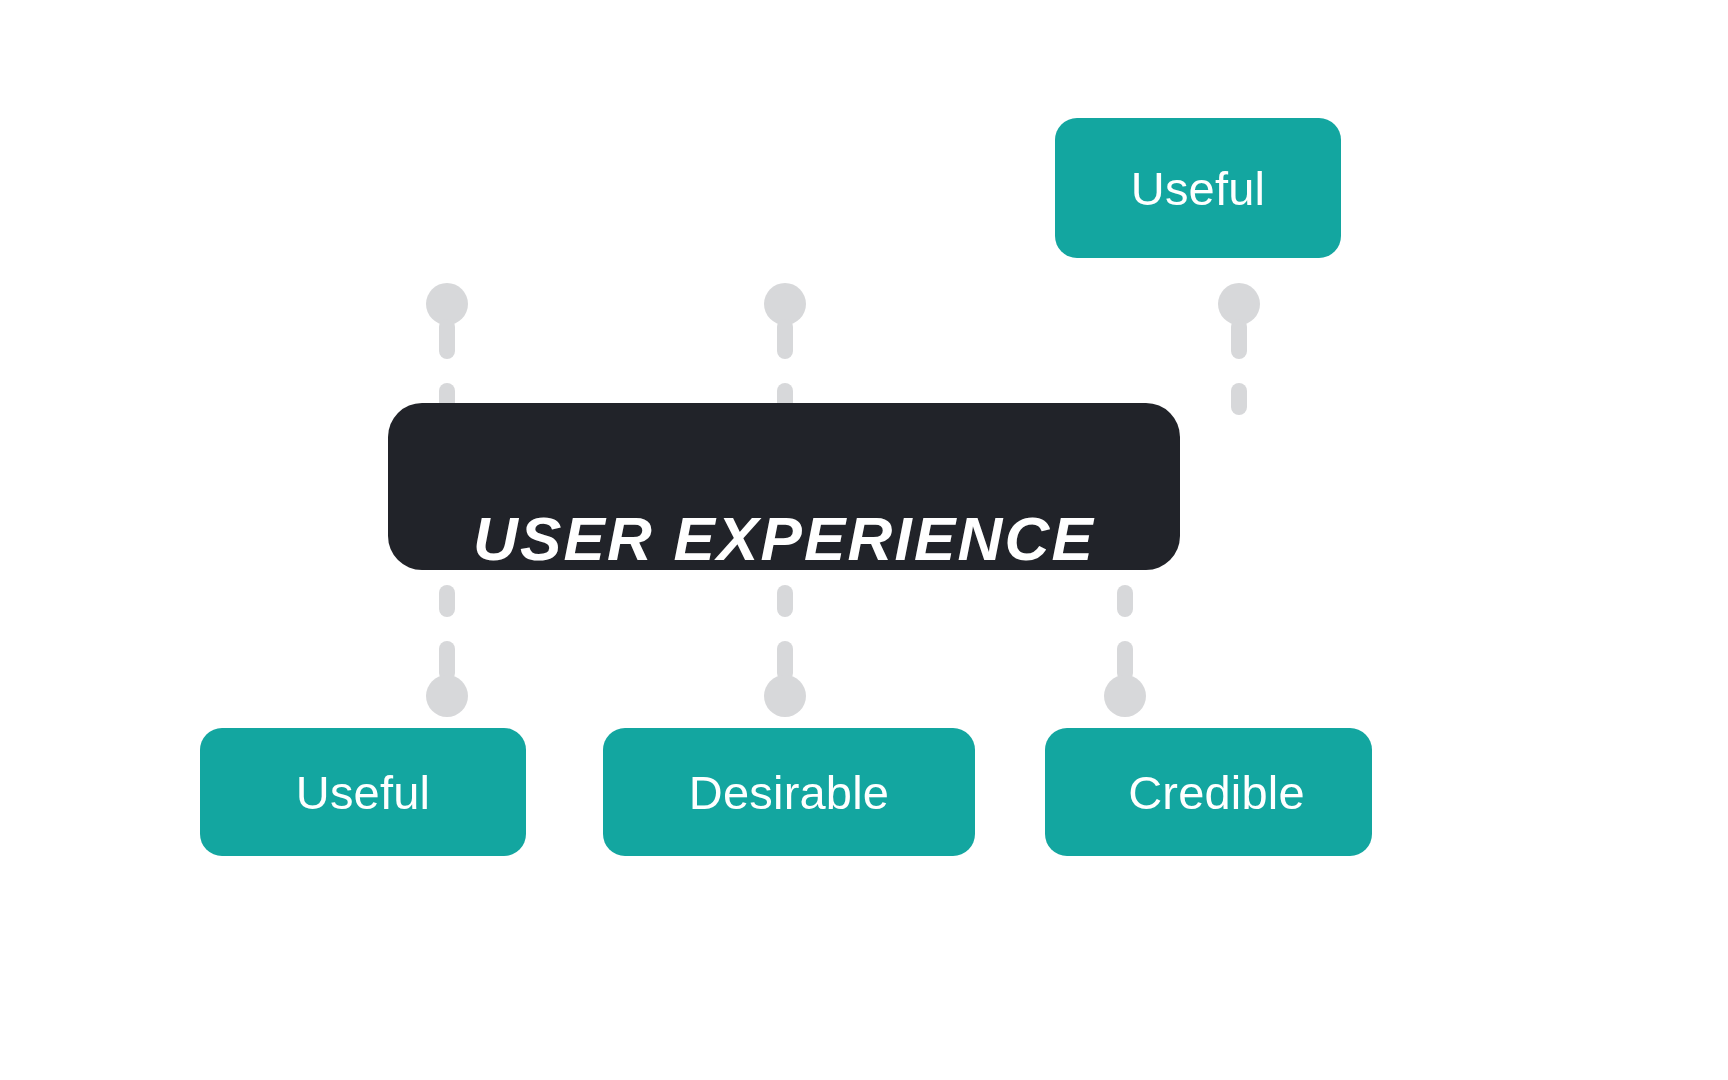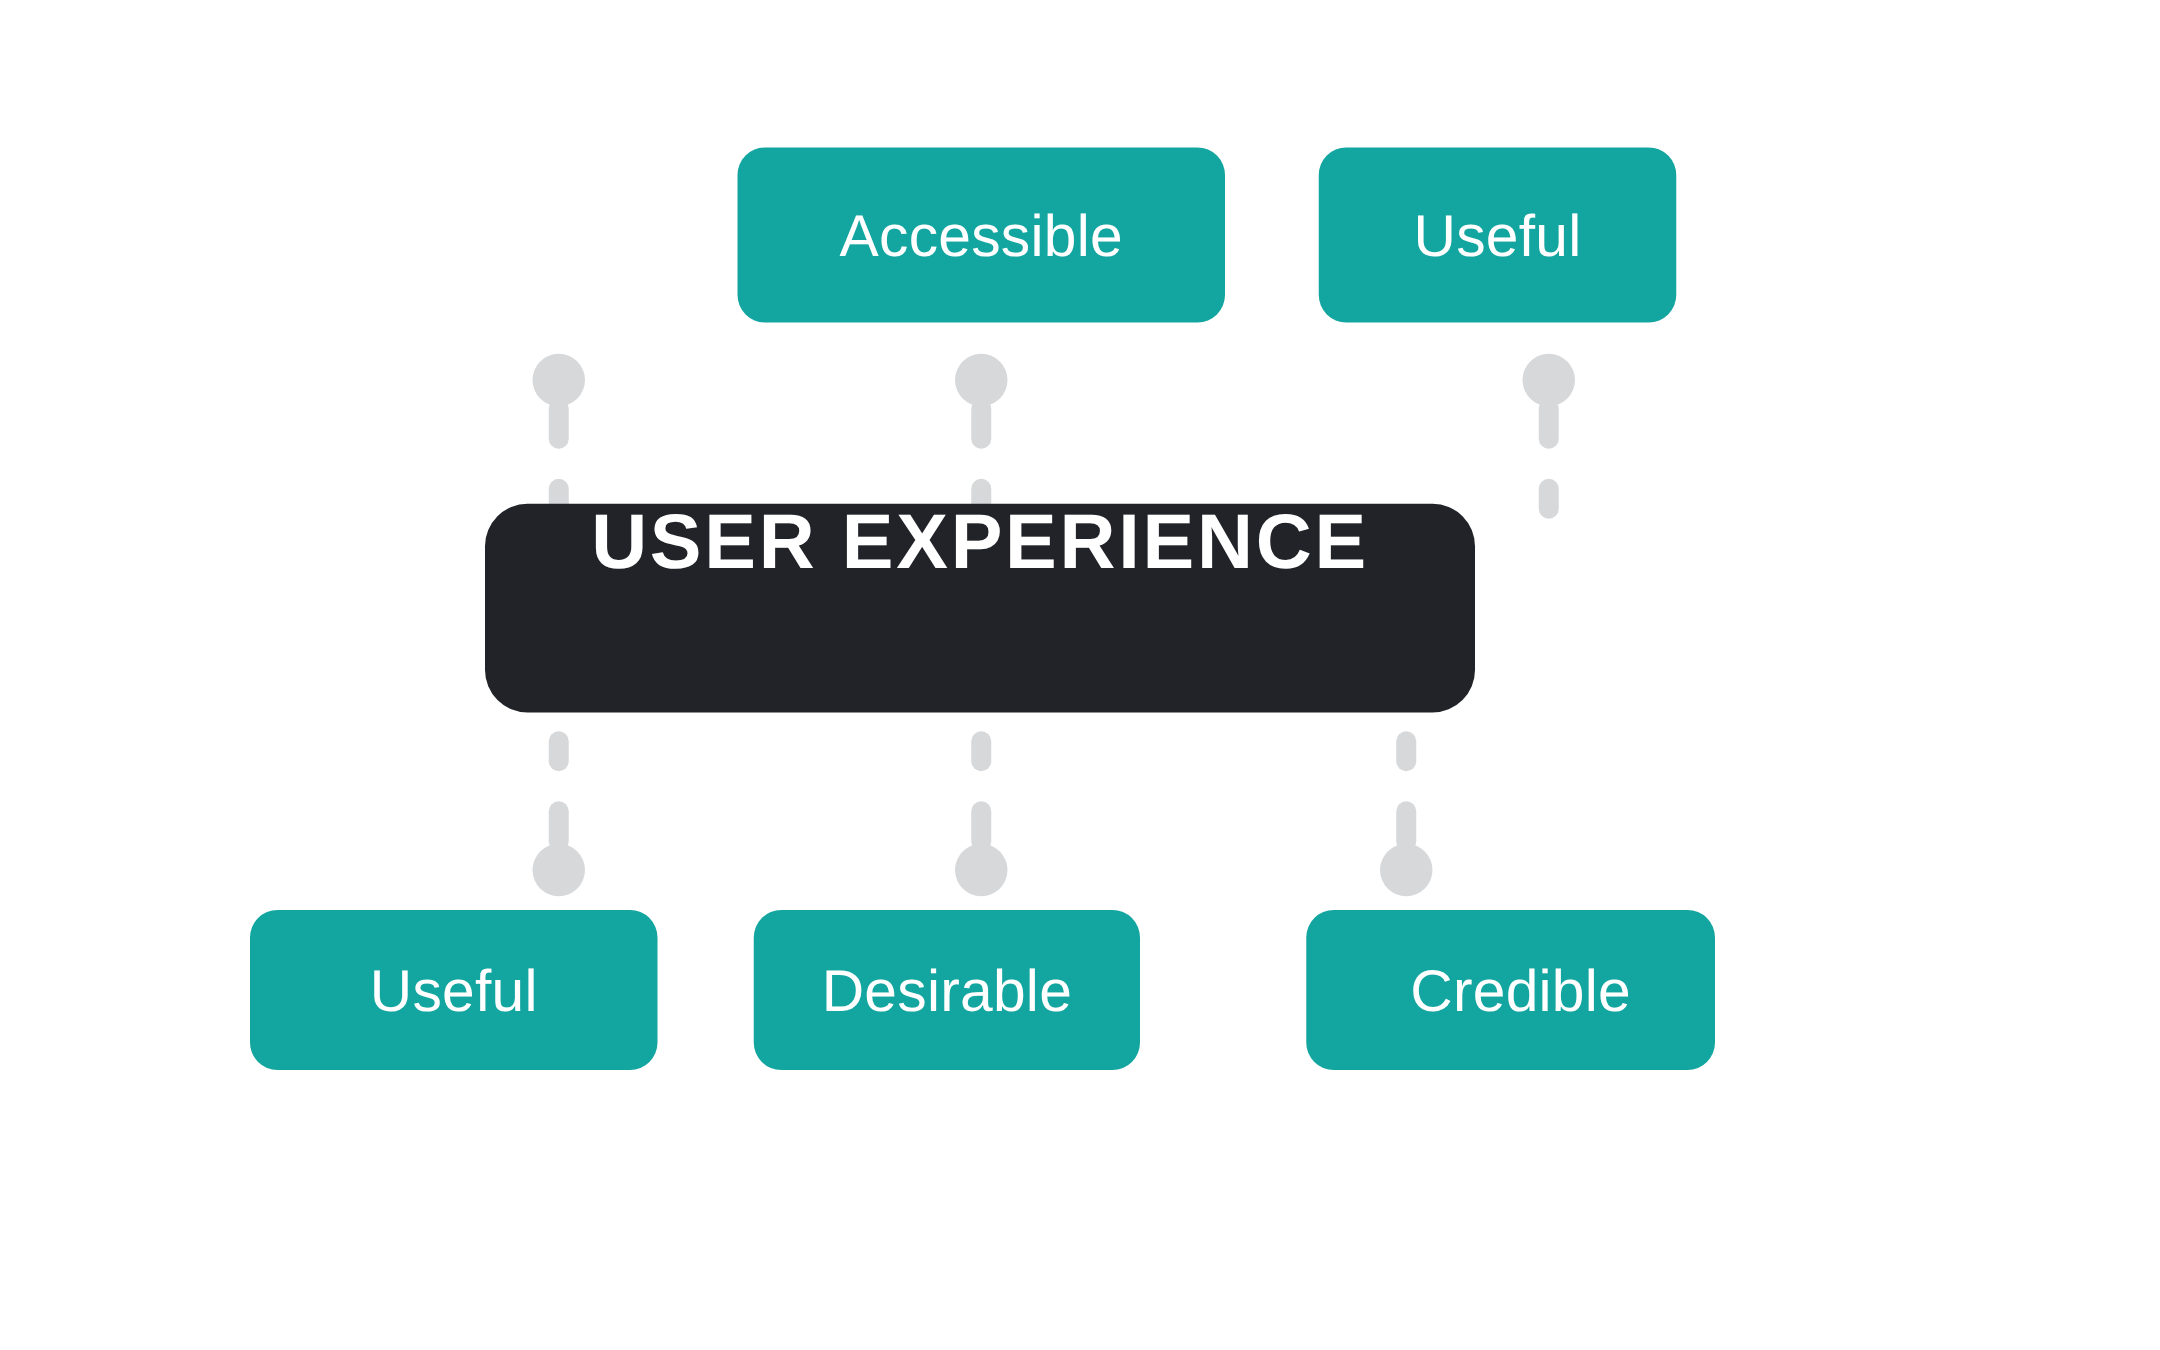--- a/index.html
+++ b/index.html
@@ -40,36 +40,37 @@
     white-space: nowrap;
   }
 
   
   .node.top-1 { left: 235px;  top: 118px; width: 276px; height: 140px; }
   .node.top-2 { left: 590px;  top: 118px; width: 390px; height: 140px; }
   .node.top-3 { left: 1055px; top: 118px; width: 286px; height: 140px; }
 
   
   .node.bot-1 { left: 200px;  top: 728px; width: 326px; height: 128px; }
-  .node.bot-2 { left: 603px;  top: 728px; width: 309px; height: 128px; }
+  .node.bot-2 { left: 603px;  top: 728px; width: 372px; height: 128px; }
   .node.bot-3 { left: 1045px; top: 728px; width: 327px; height: 128px; padding-left: 16px; }
 
   
   .core {
     position: absolute;
     left: 388px;
     top: 403px;
     width: 792px;
     height: 167px;
     box-sizing: border-box;
     background: #212329;
     border-radius: 34px;
     display: flex;
-    align-items: flex-start;
+    align-items: flex-end;
     justify-content: center;
+    font-style: italic;
   }
   .core-label {
     font-size: 62px;
     font-weight: 700;
     color: #ffffff;
     letter-spacing: 2.2px;
     line-height: 1;
     text-transform: uppercase;
     white-space: nowrap;
   }
@@ -115,23 +116,20 @@
 
   .connector.bottom.c1 { left: 439px; }
   .connector.bottom.c2 { left: 777px; }
   .connector.bottom.c3 { left: 1117px; }
 </style>
 </head>
 <body>
 
 <div id="stage">
 
-  <div class="node top-2">
-    <span class="node-label">Accessible</span>
-  </div>
   <div class="node top-3">
     <span class="node-label">Useful</span>
   </div>
 
   <div class="connector top c1">
     <span class="conn-dot"></span>
     <span class="conn-dash stub"></span>
     <span class="gap-sm"></span>
     <span class="conn-dash tail"></span>
   </div>

